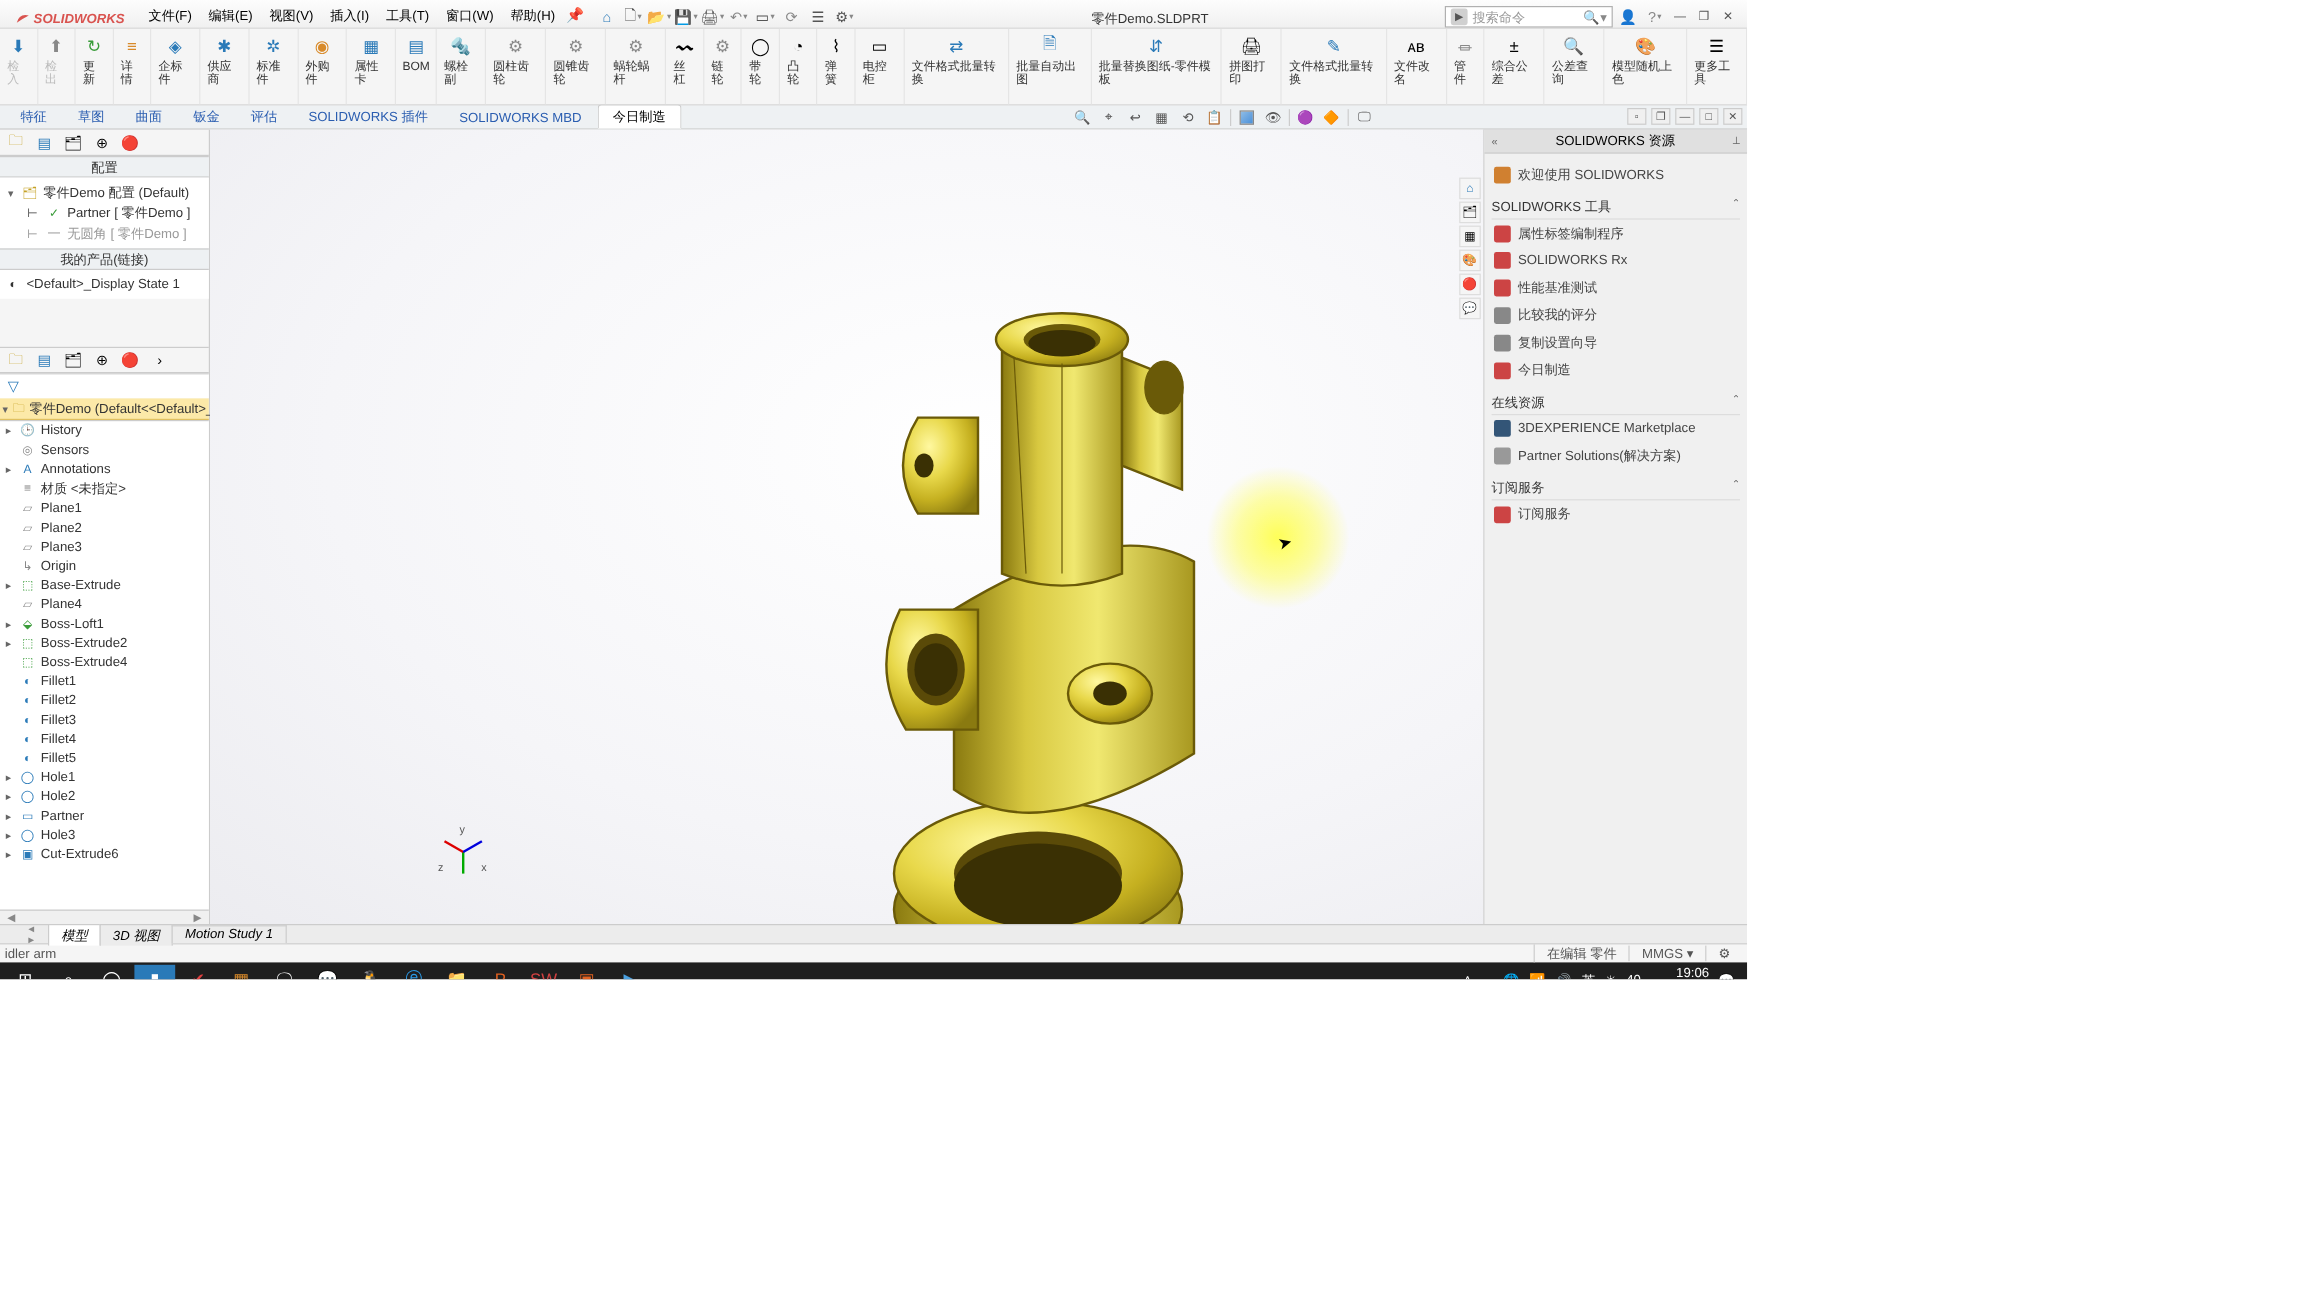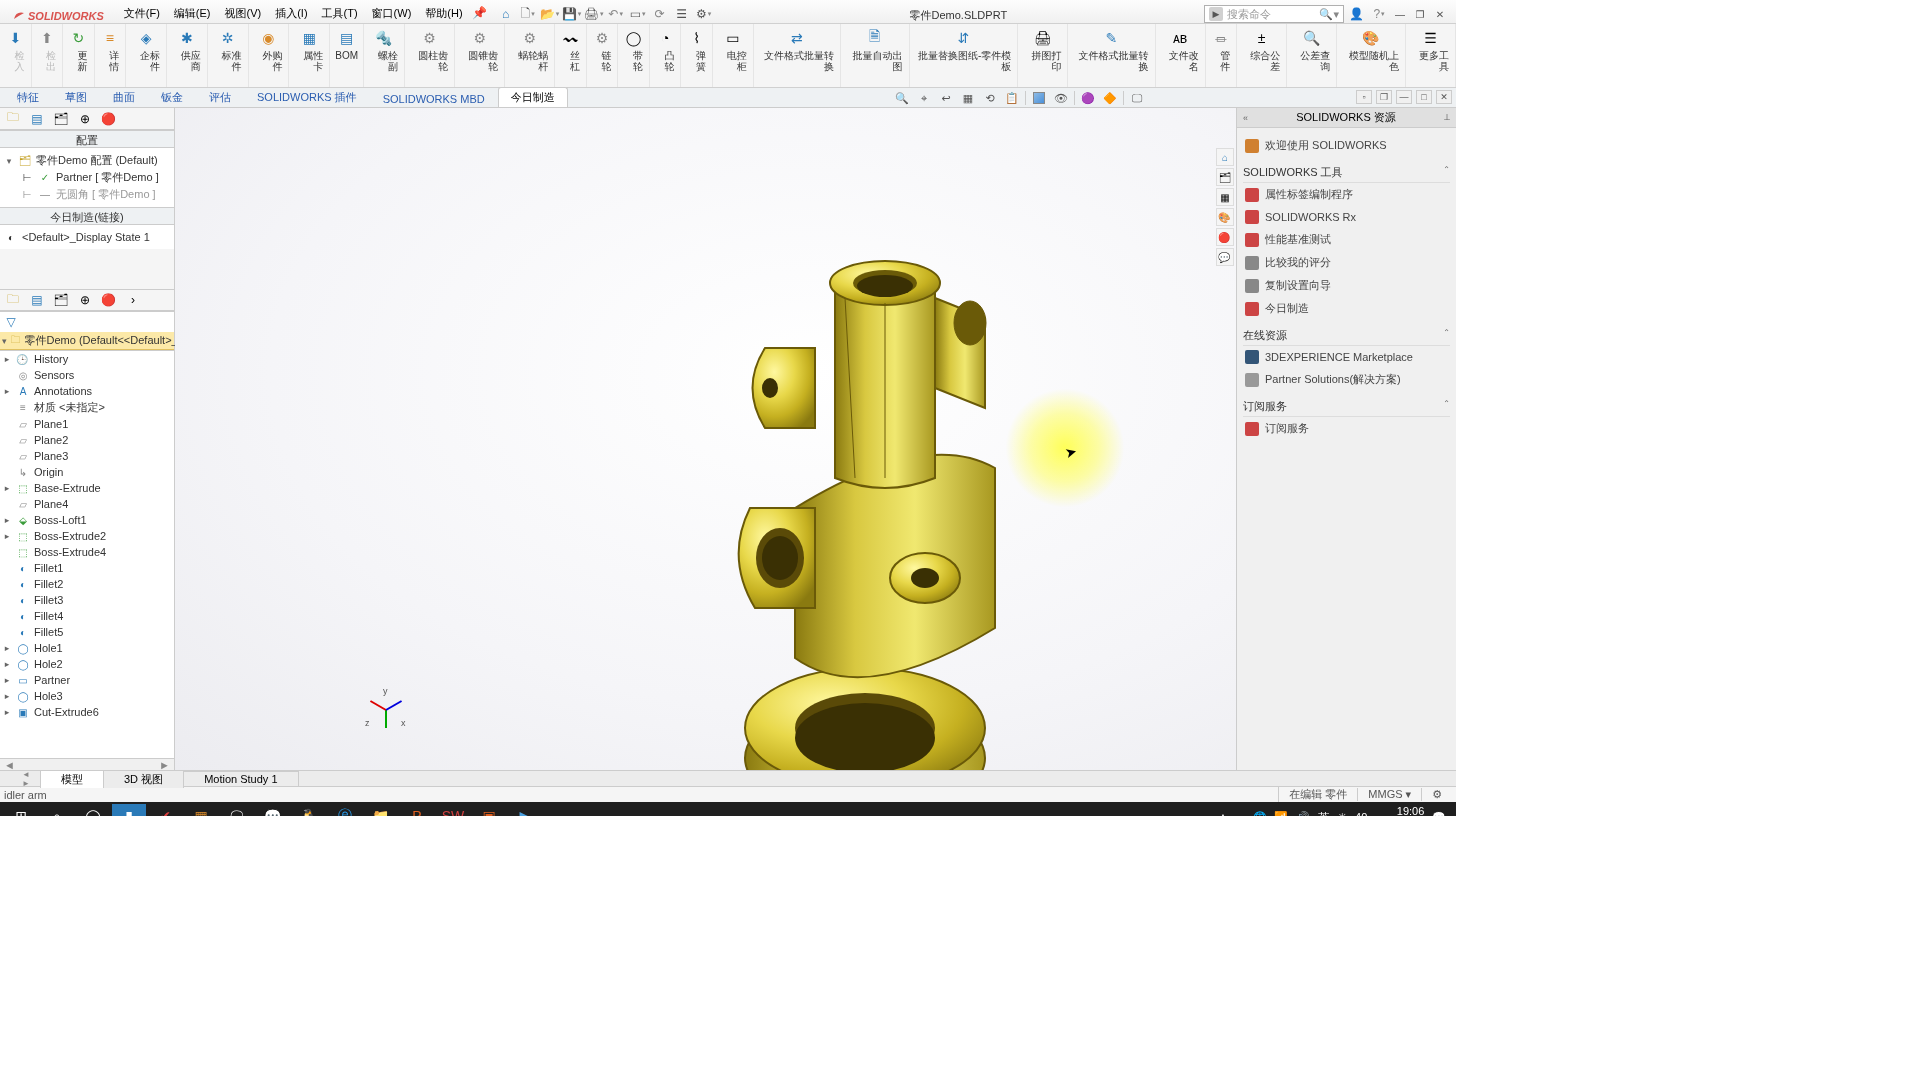--- a/index.html
+++ b/index.html
@@ -17,21 +17,21 @@
 .title-doc { flex:1; text-align:center; color:#333; font-size:11px;}
 .title-right { display:flex; gap:4px; align-items:center; padding-right:4px;}
 .search-box { width:140px; height:18px; border:1px solid #b0b0b0; background:#fff; display:flex; align-items:center; padding:0 4px; color:#999;}
 .search-box .mag { width:14px; height:14px; background:#d0d0d0; border-radius:2px; margin-right:4px; display:flex; align-items:center; justify-content:center; font-size:9px; color:#555;}
 .winbtn { width:16px; height:14px; display:flex; align-items:center; justify-content:center; color:#555; font-size:10px;}
 
 
 .ribbon { height: 64px; background: #f5f5f5; border-bottom: 1px solid #d0d0d0; display:flex; }
 .ribbon-item { display:flex; flex-direction:column; align-items:center; justify-content:flex-start; padding:4px 6px 2px 6px; min-width:30px; border-right:1px solid #e5e5e5; }
 .ribbon-item .ri-icon { width:20px; height:20px; margin-bottom:2px; display:flex; align-items:center; justify-content:center; font-size:14px;}
-.ribbon-item .ri-label { font-size:10px; text-align:right; line-height:11px; color:#333; }
+.ribbon-item .ri-label { font-size:10px; text-align:left; line-height:11px; color:#333; }
 .ribbon-item.disabled .ri-label { color:#bbb; }
 .ribbon-item.wide { min-width:42px; }
 
 
 .tabstrip { height:20px; background:#eef1f3; border-bottom:1px solid #ccc; display:flex; align-items:flex-end; padding-left:4px; position:relative;}
 .tab { padding:2px 12px 2px 12px; border:1px solid transparent; border-bottom:none; color:#2a5db0; font-size:11px; cursor:default;}
 .tab.active { background:#fff; border-color:#ccc; color:#000; border-radius:3px 3px 0 0;}
 .heads-up { position:absolute; right:310px; top:0; height:20px; display:flex; gap:4px; align-items:center;}
 .hu { width:18px; height:16px; display:flex; align-items:center; justify-content:center; color:#555; font-size:11px;}
 .hu.sep { width:1px; background:#ccc; height:14px;}
@@ -72,21 +72,21 @@
 .rp-header { height:20px; background:#e0e0e0; border-bottom:1px solid #ccc; display:flex; align-items:center; padding:0 6px; font-size:11px; gap:6px;}
 .rp-header .chev { font-size:9px; color:#666;}
 .rp-body { flex:1; overflow:auto; padding:6px;}
 .rp-item { display:flex; align-items:center; gap:6px; padding:4px 2px; font-size:10px; color:#444;}
 .rp-item .rpi { width:14px; height:14px; background:#d08030; border-radius:2px;}
 .rp-section { margin-top:8px; font-size:10px; color:#333; border-bottom:1px solid #ddd; padding-bottom:2px; display:flex; justify-content:space-between;}
 .rp-section .arr { font-size:8px; color:#666;}
 
 
 .modeltabs { height:16px; background:#ececec; border-top:1px solid #ccc; display:flex; align-items:center; padding-left:20px; font-size:10px;}
-.mtab { padding:1px 20px; border:1px solid #ccc; border-bottom:none; background:#fff; margin-right:-1px;}
+.mtab { padding:1px 10px; border:1px solid #ccc; border-bottom:none; background:#fff; margin-right:-1px;font-style:italic;}
 .mtab.inactive { background:#ececec;}
 .mtab-arrows { width:20px; display:flex; gap:2px; font-size:8px; color:#888; padding:0 2px;}
 
 
 .statusbar { height:16px; background:#f5f5f5; border-top:1px solid #ccc; display:flex; align-items:center; font-size:10px; color:#555; padding:0 4px;}
 .statusbar .sfill { flex:1;}
 .statusbar .scell { padding:0 10px; border-left:1px solid #ccc;}
 
 
 .taskbar { height:30px; background:#1f1f1f; display:flex; align-items:center; padding:0 4px; gap:2px;}
@@ -334,21 +334,21 @@
           <span class="ic">⊢</span>
           <span class="ic c-green">✓</span>
           <span>Partner [ 零件Demo ]</span>
         </div>
       <div class="lp-row" style="padding-left:18px;color:#999;">
           <span class="ic c-gray">⊢</span>
           <span class="ic c-gray">—</span>
           <span>无圆角 [ 零件Demo ]</span>
         </div>
     </div>
-    <div class="lp-section-title">今日制造(链接)</div>
+    <div class="lp-section-title">我的产品(链接)</div>
     <div class="lp-tree">
       <div class="lp-row">
           <span class="ic">◐</span>
           <span>&lt;Default&gt;_Display State 1</span>
         </div>
     </div>
 
     <div style="height:40px;"></div>
 
     <div class="lp-tabs" style="border-top:1px solid #ccc;">

